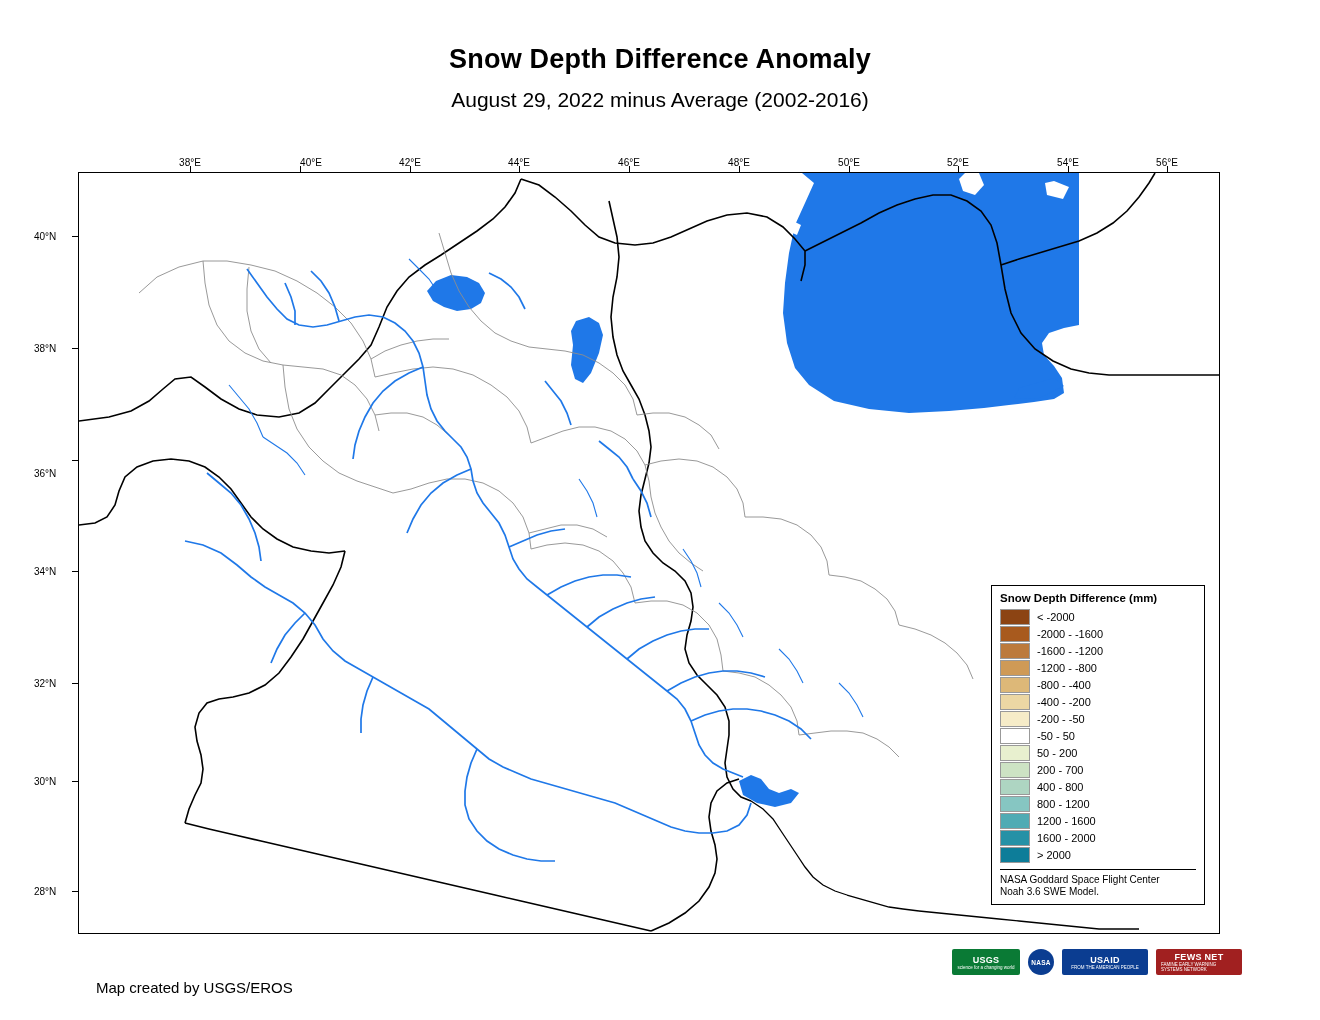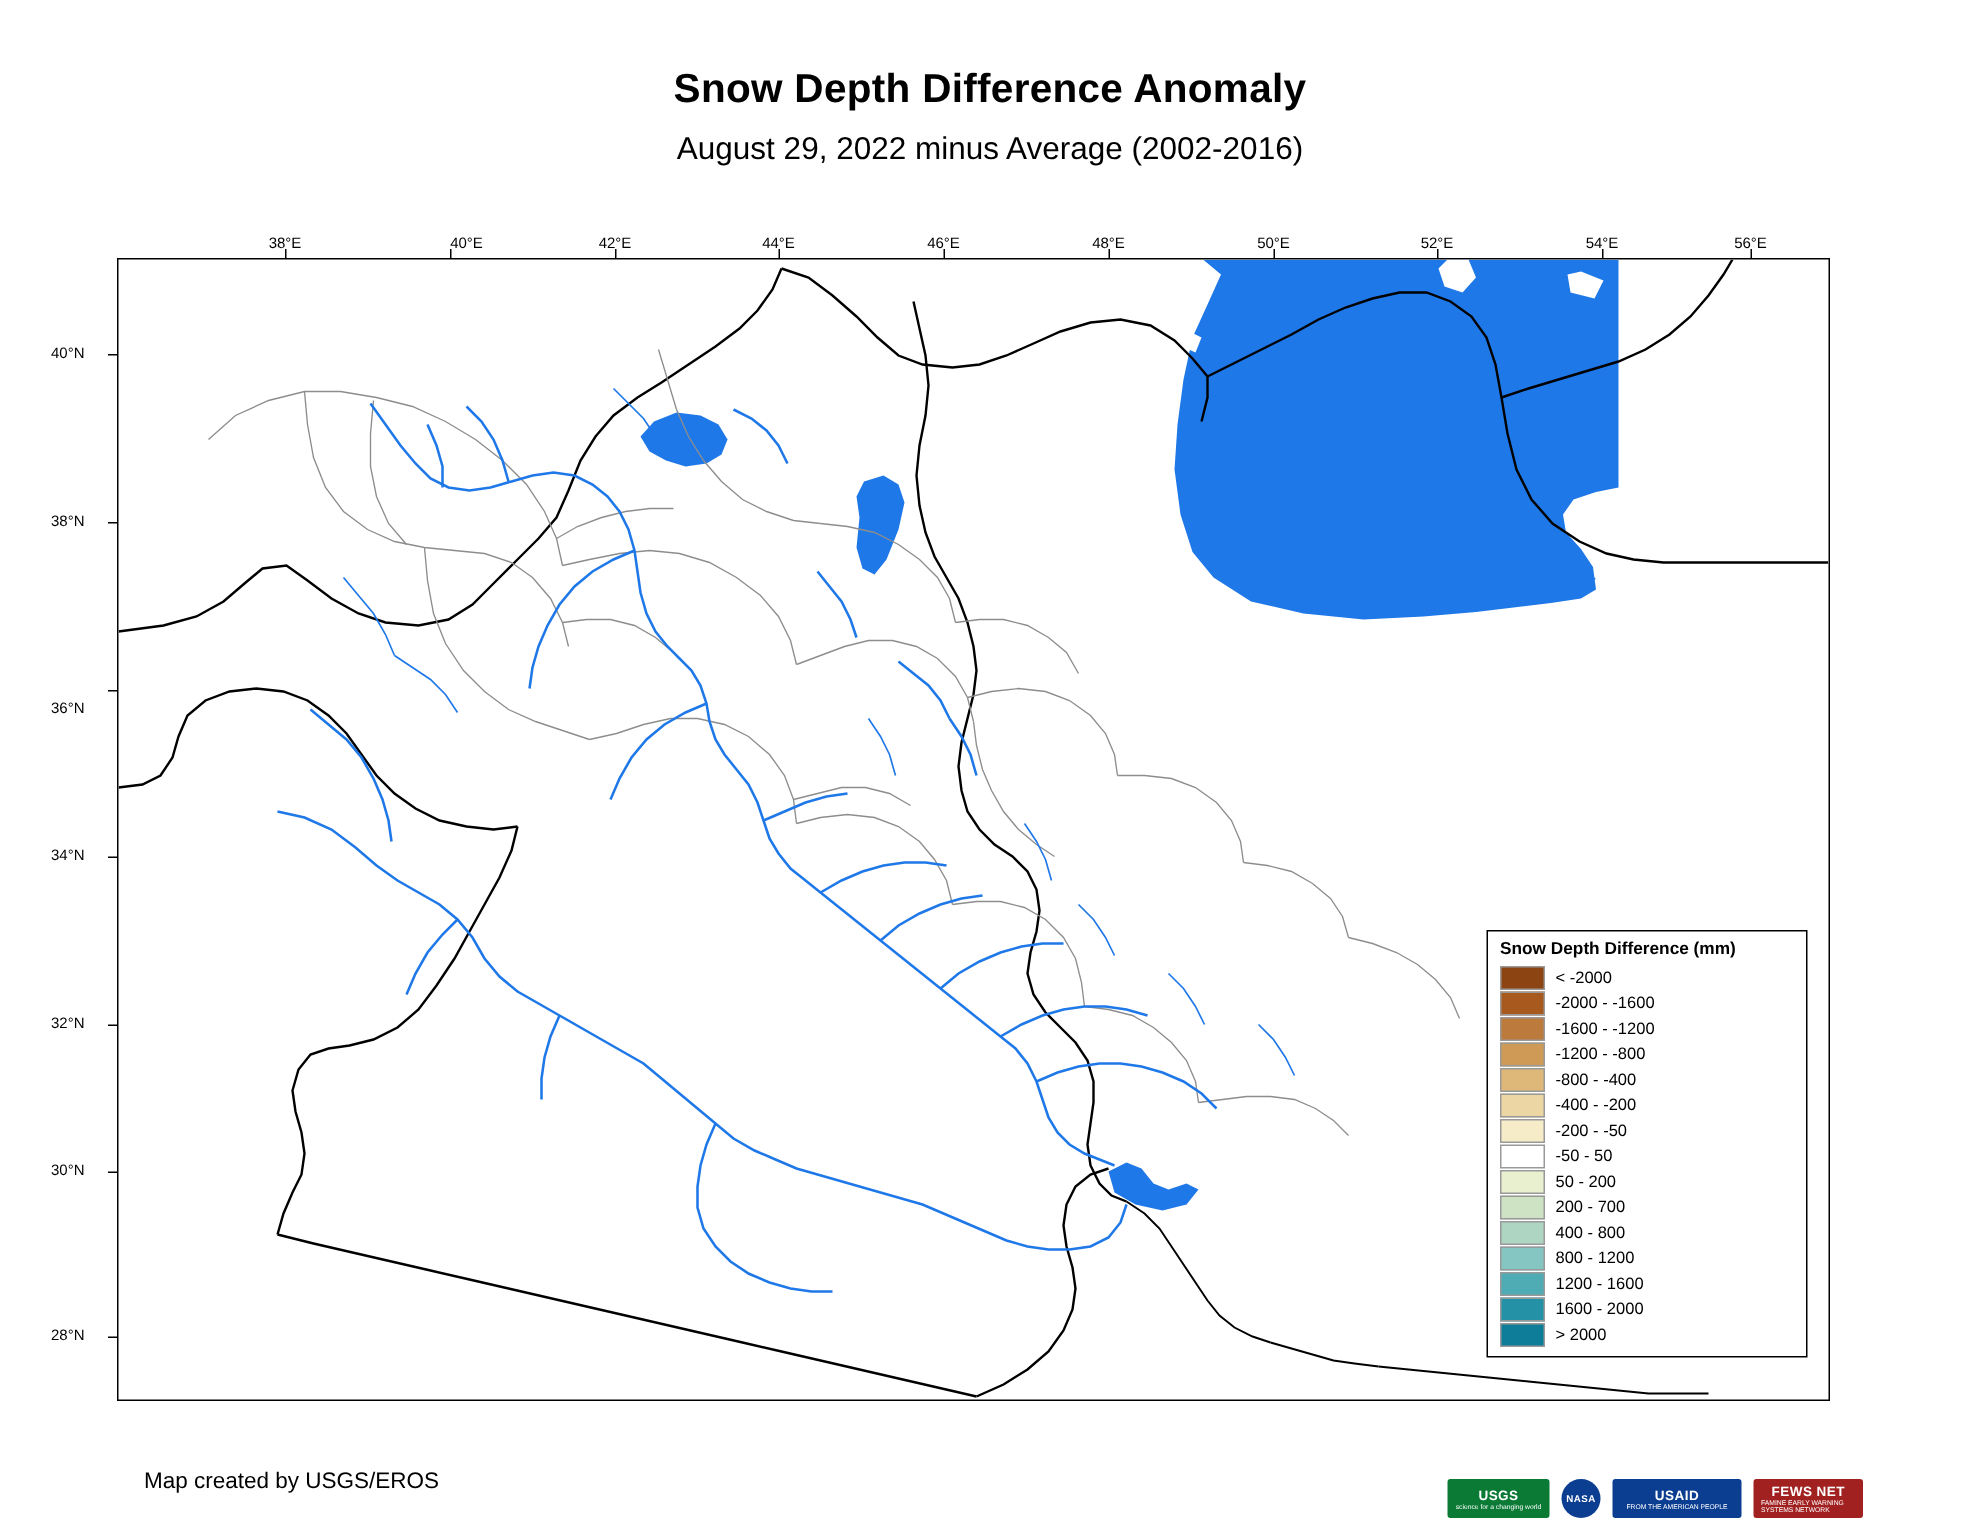--- a/index.html
+++ b/index.html
@@ -11,21 +11,21 @@
   .lat-label{position:absolute;left:34px;font-size:10px;transform:translateY(-50%);color:#000;}
   .tick-h{position:absolute;width:1px;height:6px;background:#000;top:166px;}
   .tick-v{position:absolute;height:1px;width:6px;background:#000;left:72px;}
   #legend{position:absolute;right:14px;bottom:28px;width:214px;background:#fff;border:1px solid #000;padding:6px 8px 6px 8px;box-sizing:border-box;}
   #legend-title{font-size:11.5px;font-weight:bold;margin-bottom:4px;}
   .legend-row{display:flex;align-items:center;height:17px;}
   .legend-swatch{width:28px;height:14px;border:0.5px solid #999;margin-right:7px;flex:none;}
   .legend-text{font-size:11px;}
   #legend-note{font-size:10px;line-height:12px;margin-top:6px;border-top:1px solid #000;padding-top:4px;}
   #credit{position:absolute;left:96px;top:962px;font-size:15px;margin-top:17px;}
-  #logos{position:absolute;right:78px;top:986px;display:flex;align-items:center;gap:8px;}
+  #logos{position:absolute;right:78px;top:949px;display:flex;align-items:center;gap:8px;}
   .logo{height:26px;display:flex;align-items:center;justify-content:center;border-radius:2px;font-size:9px;font-weight:bold;color:#fff;padding:0 5px;box-sizing:border-box;letter-spacing:.3px;}
   .logo small{display:block;font-size:4.5px;font-weight:normal;letter-spacing:0;}
   svg{display:block;}
 </style>
 </head>
 <body>
 
 <div id="title">Snow Depth Difference Anomaly</div>
 <div id="subtitle">August 29, 2022 minus Average (2002-2016)</div>
 
@@ -219,34 +219,38 @@
         </div>
         <div class="legend-row">
           <div class="legend-swatch" style="background: rgb(37, 145, 166);"></div>
           <div class="legend-text">1600 - 2000</div>
         </div>
         <div class="legend-row">
           <div class="legend-swatch" style="background: rgb(13, 125, 153);"></div>
           <div class="legend-text">&gt; 2000</div>
         </div>
       </div>
+    <div id="legend-note">
+      <div>NASA Goddard Space Flight Center</div>
+      <div>Noah 3.6 SWE Model.</div>
+    </div>
   </div>
 </div>
 
 <div id="credit">Map created by USGS/EROS</div>
 
 <div id="logos">
   <div class="logo" style="background:#0a7a35;width:68px;flex-direction:column;">
     <span>USGS</span>
     <small>science for a changing world</small>
   </div>
   <div class="logo" style="background:#0b3d91;border-radius:50%;width:26px;font-size:6.5px;">
     <span>NASA</span>
   </div>
   <div class="logo" style="background:#0b3d91;width:86px;flex-direction:column;">
     <span>USAID</span>
     <small>FROM THE AMERICAN PEOPLE</small>
   </div>
-  <div class="logo" style="background:#a12020;width:73px;flex-direction:column;">
+  <div class="logo" style="background:#a12020;width:86px;flex-direction:column;">
     <span>FEWS NET</span>
     <small>FAMINE EARLY WARNING SYSTEMS NETWORK</small>
   </div>
 </div>
 
 </body></html>

